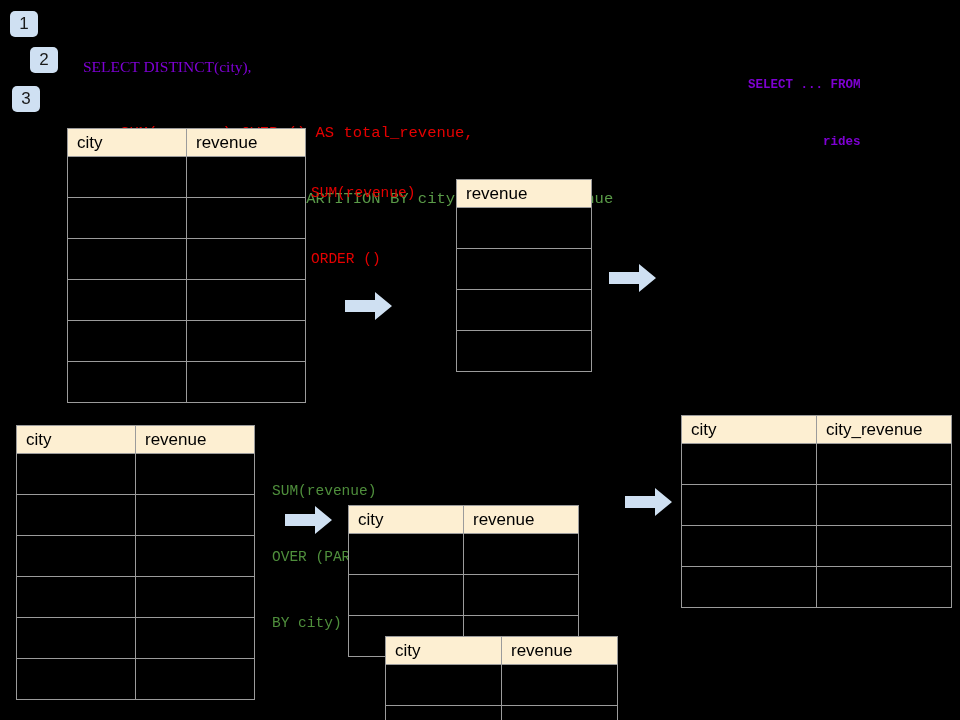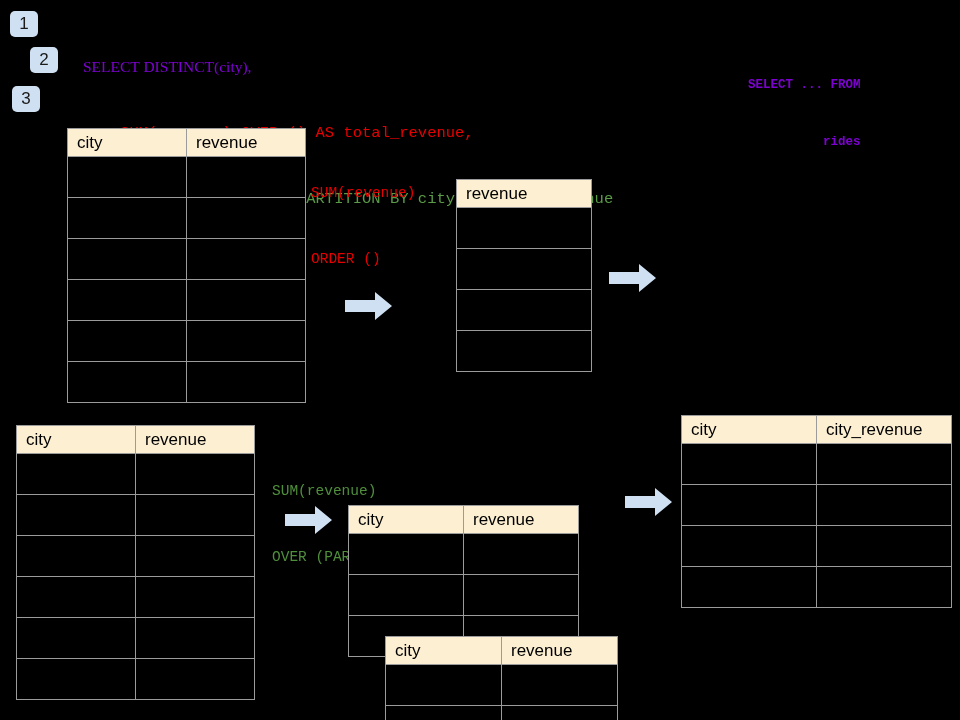--- a/index.html
+++ b/index.html
@@ -125,20 +125,21 @@
   </div>
 
   <div class="annot red" style="left:311px; top:138px;">
     <div>SUM(revenue)</div>
     <div>ORDER ()</div>
   </div>
 
   <div class="annot green" style="left:272px; top:436px;">
     <div>SUM(revenue)</div>
     <div>OVER (PARTITION</div>
+    <div>BY city)</div>
   </div>
 
   <table class="tbl" style="left:67px; top:128px; width:238px;">
     <thead>
       <tr>
         <th style="width:119px;">city</th>
         <th style="width:119px;">revenue</th>
       </tr>
     </thead>
     <tbody>

